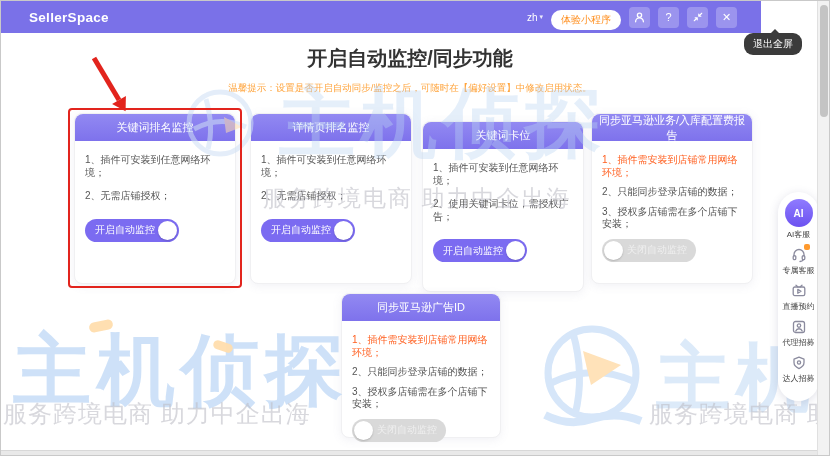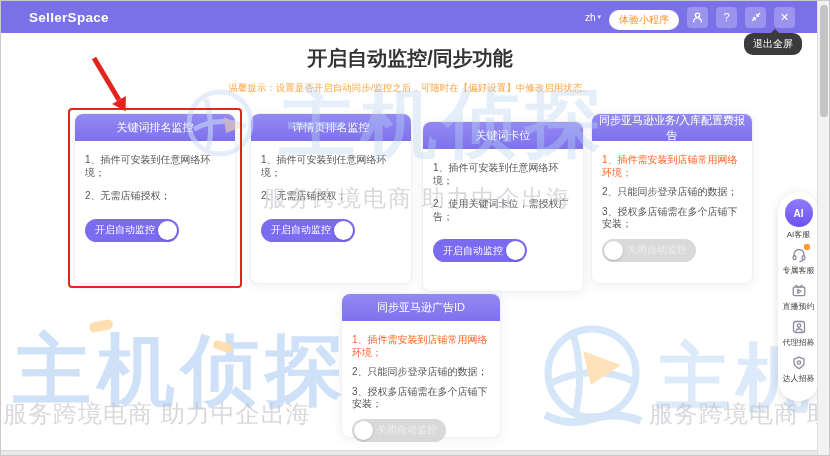--- a/index.html
+++ b/index.html
@@ -1,21 +1,21 @@
 <!DOCTYPE html>
 <html><head>
 <meta charset="utf-8">
 <style>
   * { margin:0; padding:0; box-sizing:border-box; }
   body { background:#dfdfdf; font-family:"Liberation Sans","DejaVu Sans",sans-serif; }
   .screen { position:relative; width:830px; height:456px; background:#fff;
             border:1px solid #c9c9c9; overflow:hidden; margin:0 auto; }
 
   
-  .topbar { position:absolute; left:0; top:0; width:818px; height:32px;
+  .topbar { position:absolute; left:0; top:0; width:760px; height:32px;
             background:#7a71e8; z-index:50; display:flex; align-items:center; }
   .logo { margin-left:28px; color:#fff; font-size:13.5px; font-weight:bold; letter-spacing:.3px; }
   .topbar-right { margin-left:auto; display:flex; align-items:center; gap:8px; padding-right:24px; }
   .lang { color:#fff; font-size:10px; display:flex; align-items:center; gap:2px; cursor:pointer; }
   .lang .caret { font-size:7px; opacity:.85; }
   .pill { background:#fff; color:#ff8f1f; font-size:10px; padding:3px 10px;
           border-radius:10px; white-space:nowrap; cursor:pointer;margin-top:6px; }
   .tb-btn { width:21px; height:21px; border-radius:4px; background:rgba(255,255,255,.25);
             display:flex; align-items:center; justify-content:center; color:#fff;
             font-size:11px; cursor:pointer; }

